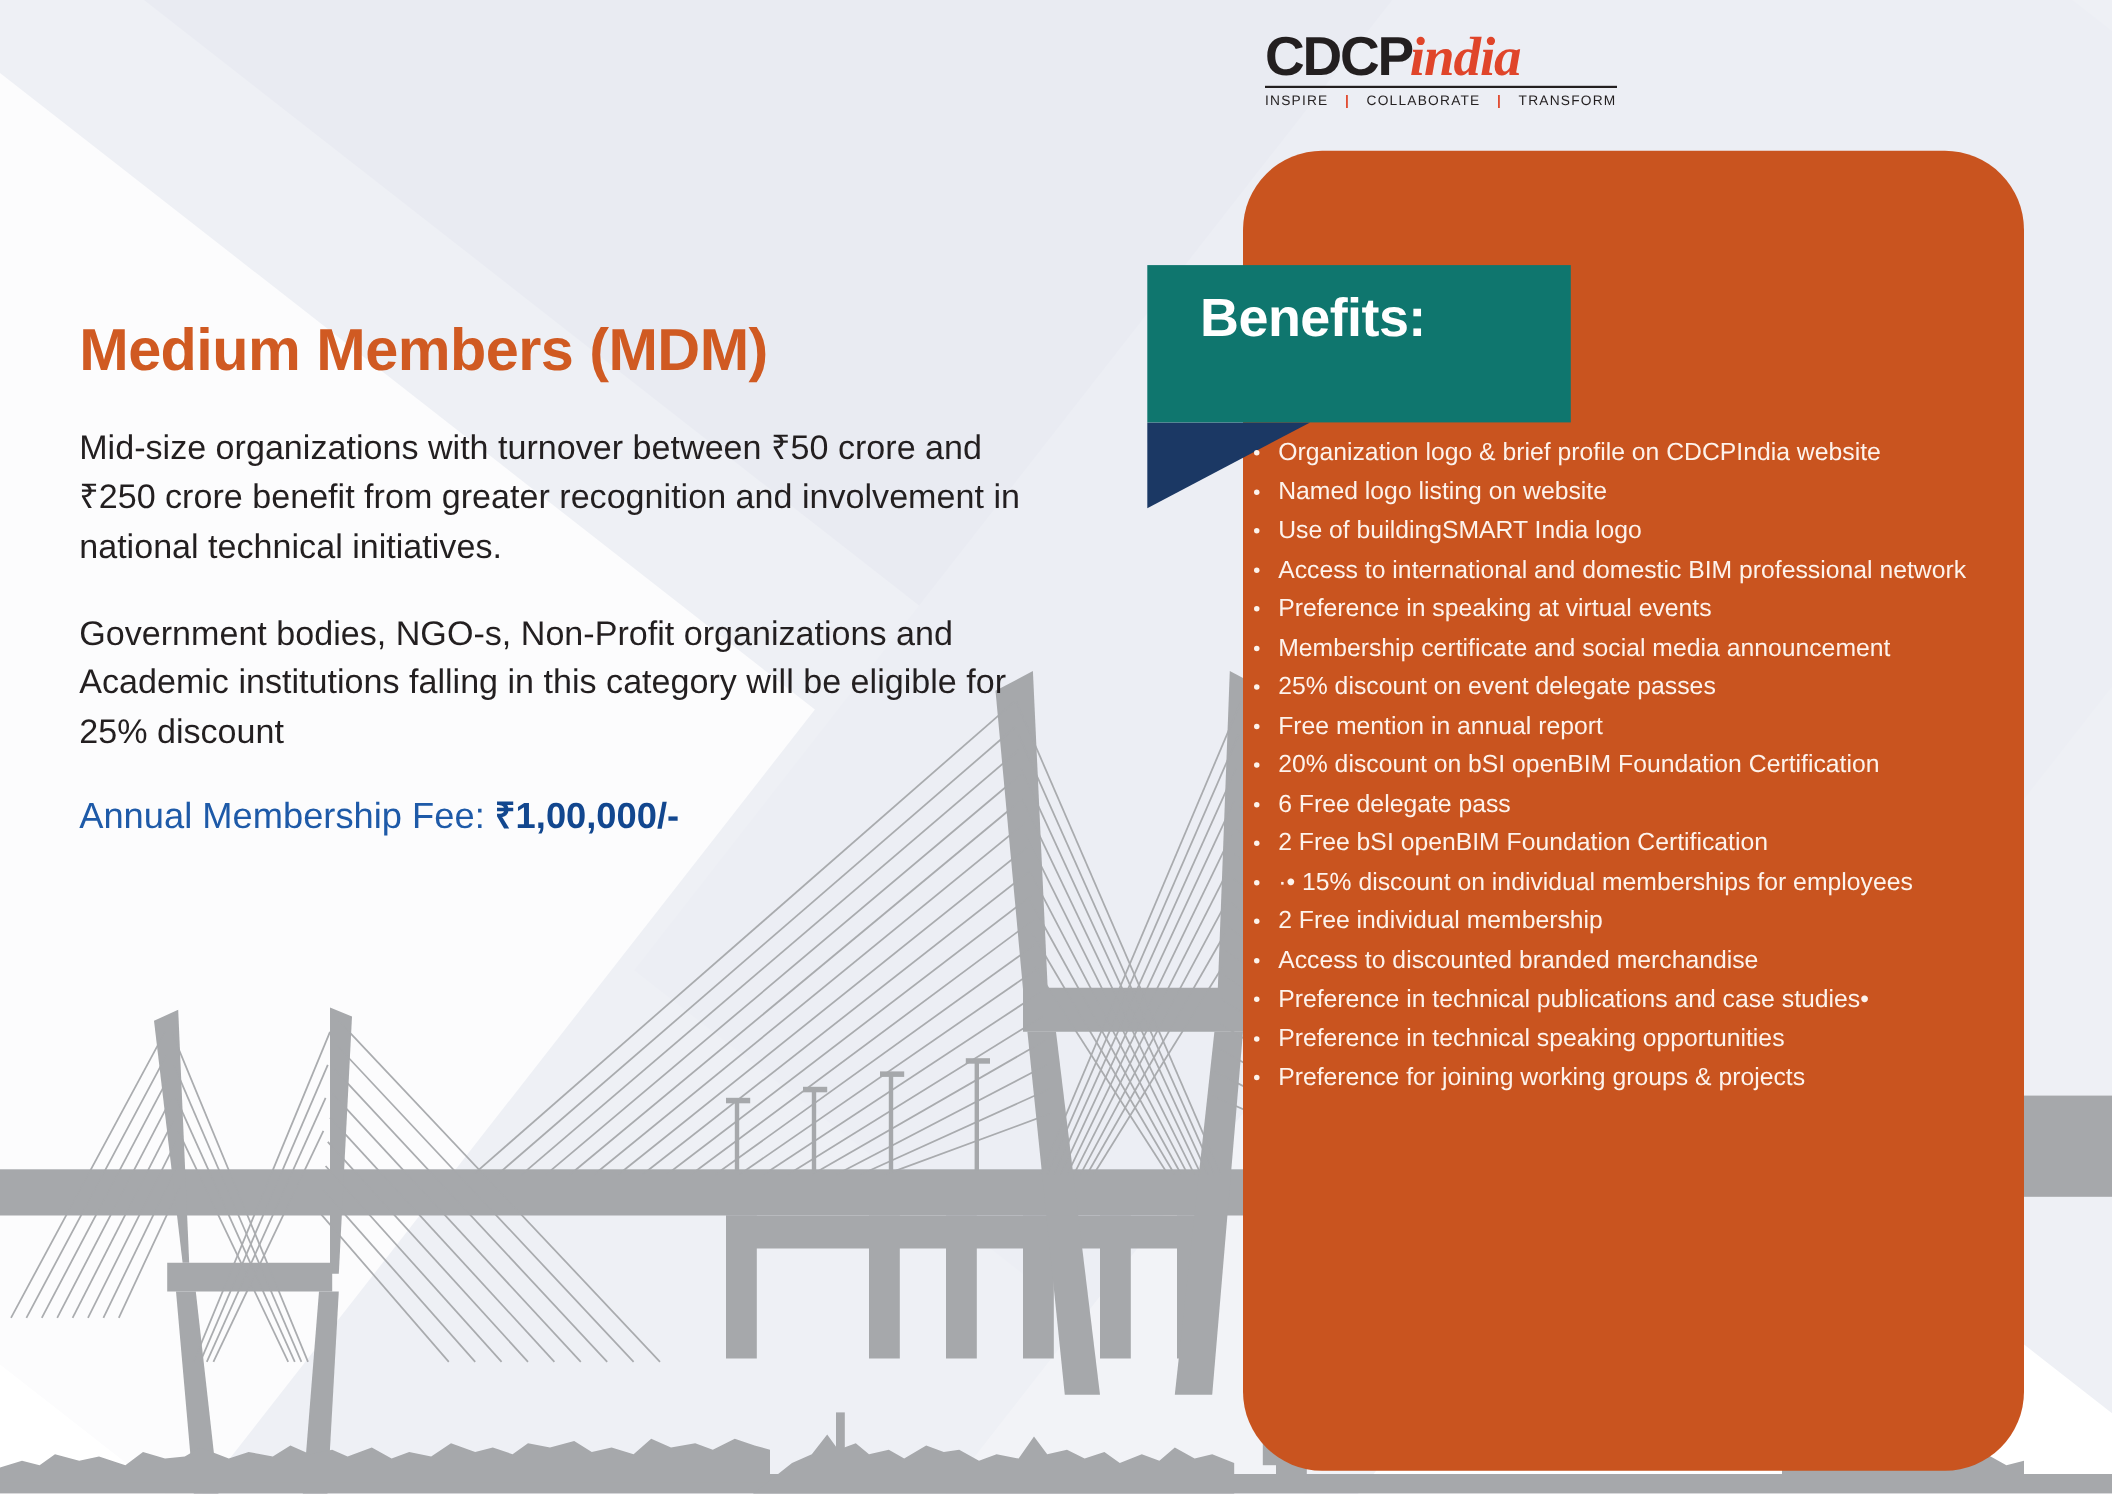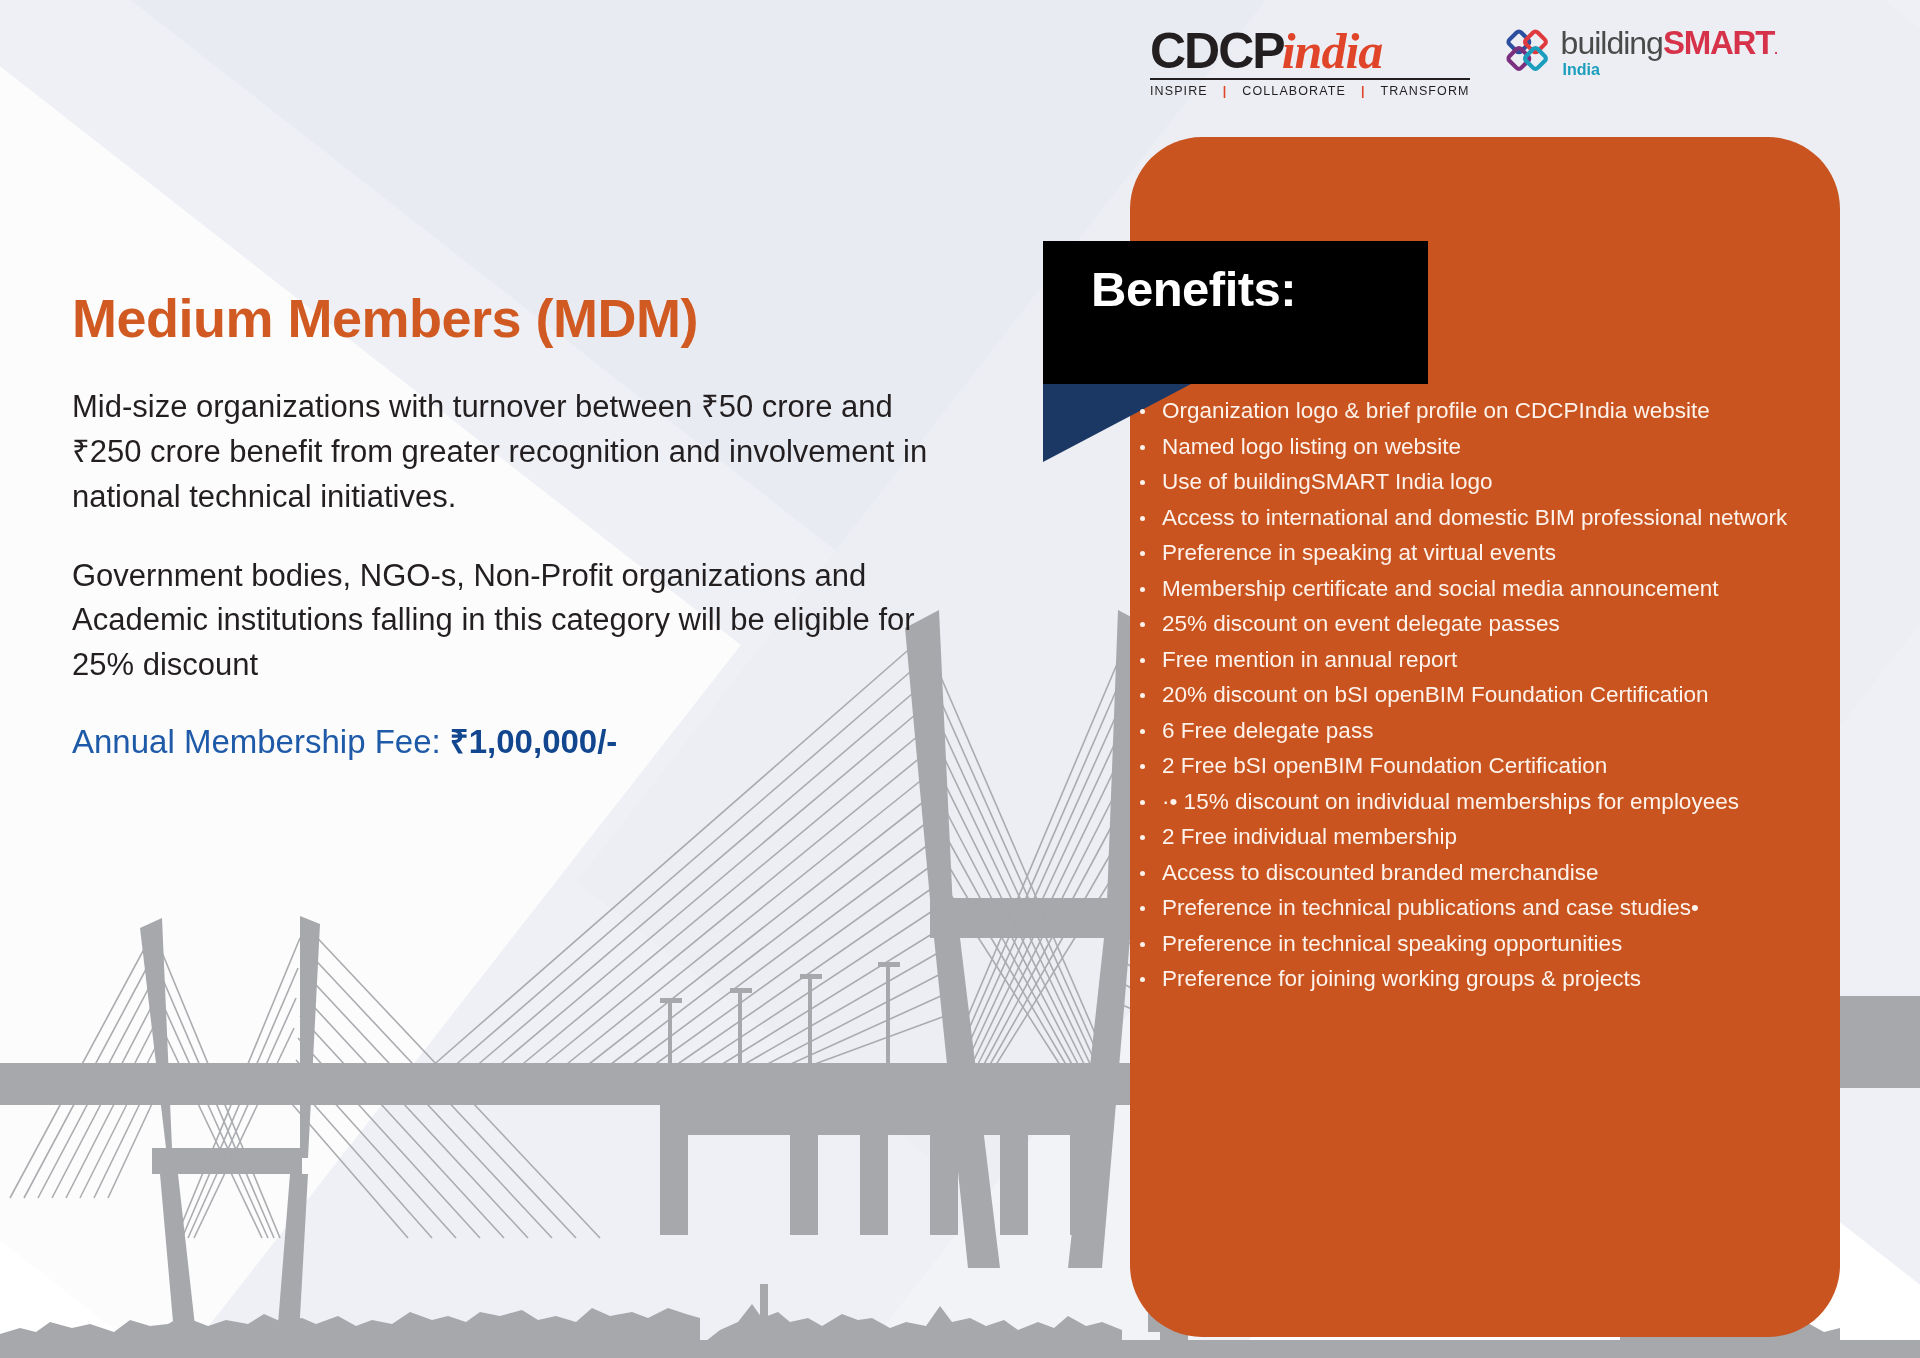--- a/index.html
+++ b/index.html
@@ -87,21 +87,21 @@
   }
   .fee b{font-weight:bold;color:#12478f;}
 
   
   .panel{
     position:absolute;left:1130px;top:137px;width:710px;height:1200px;
     background:#c9541f;border-radius:72px;
   }
   .banner{
     position:absolute;left:1043px;top:241px;width:385px;height:143px;
-    background:#000000;
+    background:#0f766e;
   }
   .banner-label{
     position:absolute;left:48px;top:20px;
     color:#ffffff;font-size:49px;font-weight:bold;letter-spacing:-0.5px;
   }
   .banner-fold{
     position:absolute;left:1043px;top:384px;width:0;height:0;
     border-left:148px solid #1b3864;
     border-bottom:78px solid transparent;
   }
@@ -283,38 +283,20 @@
       <div class="cdcp-rule"></div>
       <div class="cdcp-tag">
         <span>INSPIRE</span>
         <span class="sep">|</span>
         <span>COLLABORATE</span>
         <span class="sep">|</span>
         <span>TRANSFORM</span>
       </div>
     </div>
 
-    <div class="bs-logo">
-      <svg class="bs-mark" viewBox="0 0 100 100">
-        <g fill="none" stroke-width="9">
-          <rect x="10" y="10" width="36" height="36" rx="7" stroke="#2b4f9e" transform="rotate(45 28 28)"></rect>
-          <rect x="46" y="10" width="36" height="36" rx="7" stroke="#e03a3e" transform="rotate(45 64 28)"></rect>
-          <rect x="10" y="46" width="36" height="36" rx="7" stroke="#7b2f7f" transform="rotate(45 28 64)"></rect>
-          <rect x="46" y="46" width="36" height="36" rx="7" stroke="#1b9dbd" transform="rotate(45 64 64)"></rect>
-        </g>
-      </svg>
-      <div class="bs-text">
-        <div class="bs-row">
-          <span class="bs-building">building</span>
-          <span class="bs-smart">SMART</span>
-          <span class="bs-reg">.</span>
-        </div>
-        <span class="bs-india">India</span>
-      </div>
-    </div>
   </div>
 
   <div class="left-col">
     <h1 class="title">Medium Members (MDM)</h1>
     <p class="para">Mid-size organizations with turnover between ₹50 crore and ₹250 crore benefit from greater recognition and involvement in national technical initiatives.</p>
     <p class="para">Government bodies, NGO-s, Non-Profit organizations and Academic institutions falling in this category will be eligible for 25% discount</p>
     <p class="fee">
       <span>Annual Membership Fee: </span><b>₹1,00,000/-</b>
     </p>
   </div>

